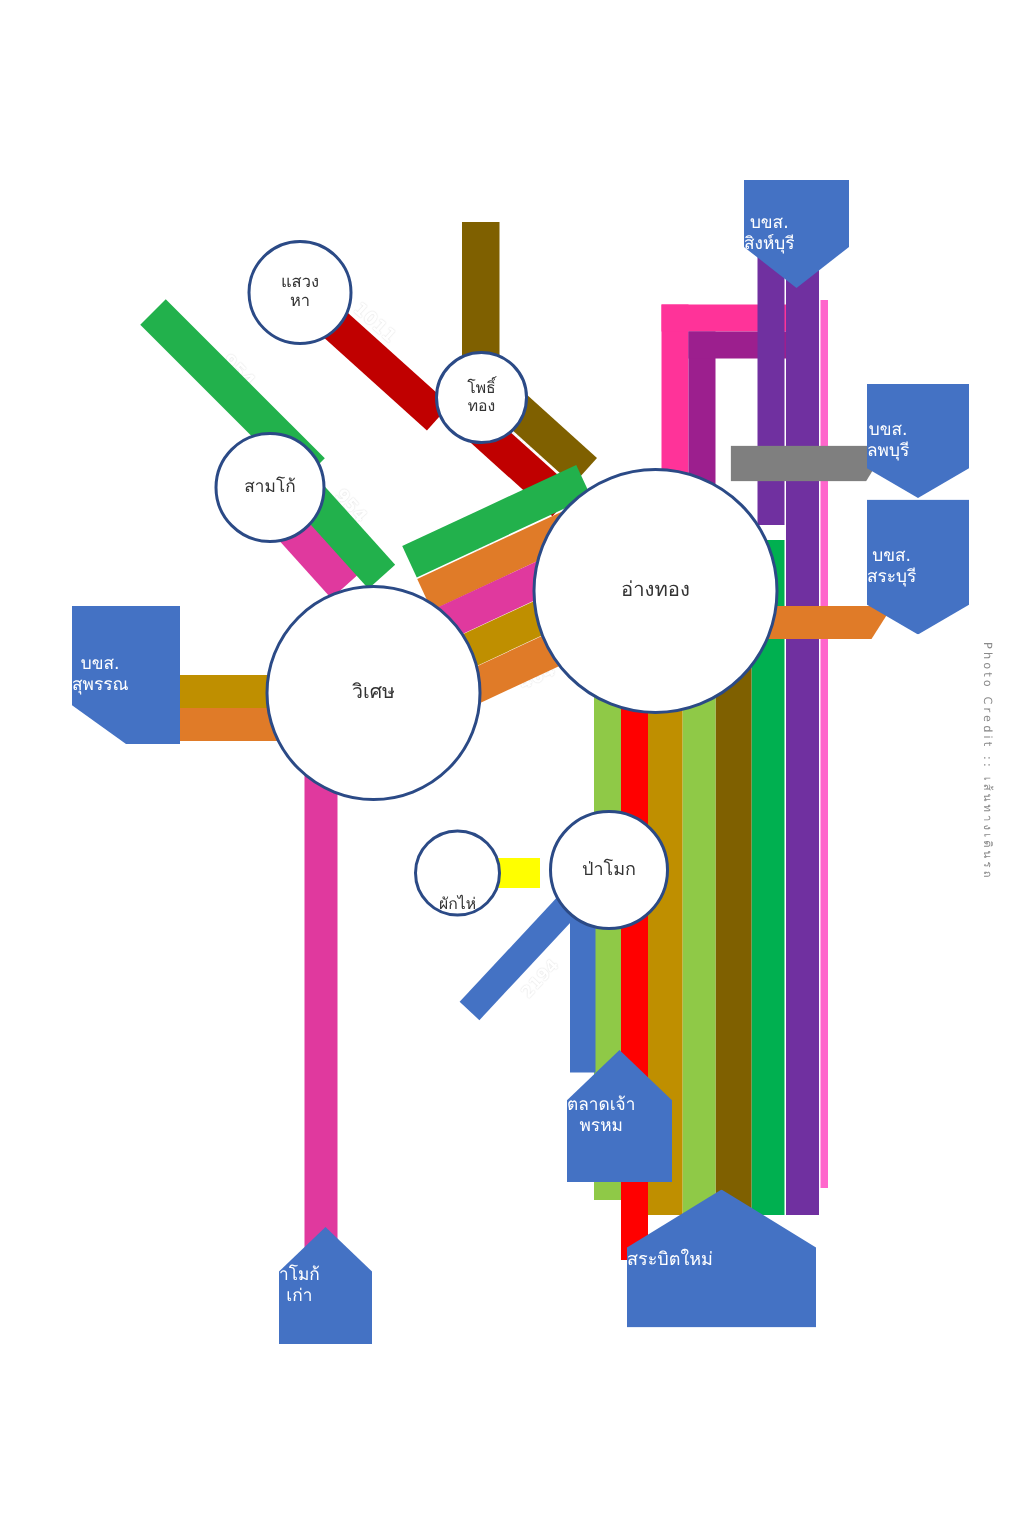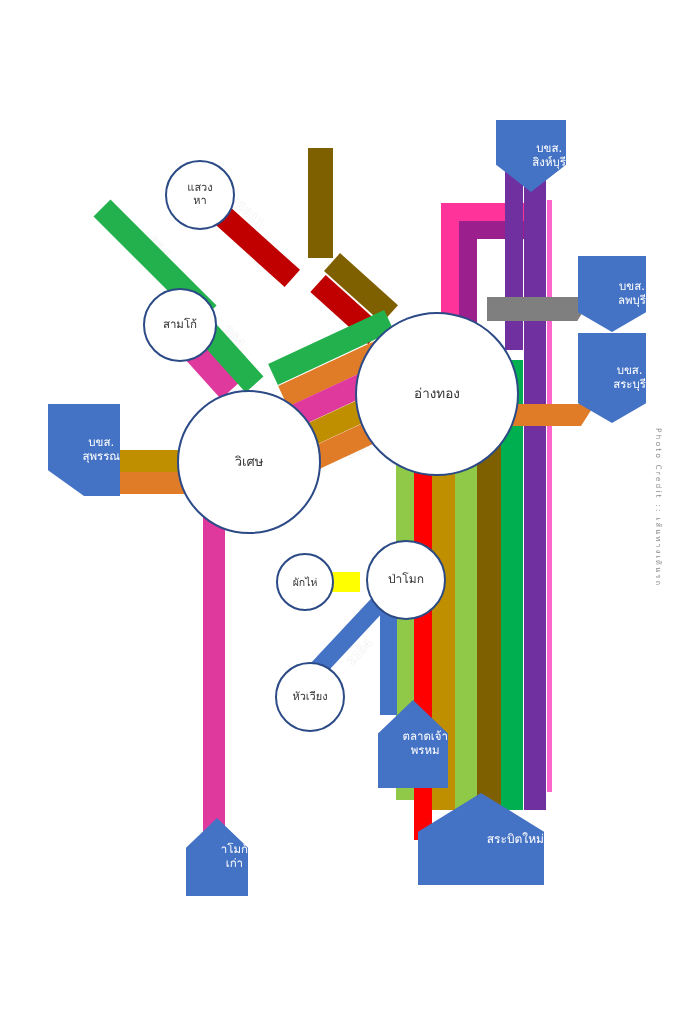--- a/index.html
+++ b/index.html
@@ -6,21 +6,21 @@
   body{width:683px;height:1024px;font-family:"DejaVu Sans","Liberation Sans",sans-serif;overflow:hidden;}
   #map{position:relative;width:683px;height:1024px;background:#fff;}
   .line{position:absolute;transform-origin:0 50%;}
   .lbl{position:absolute;color:#fff;font-weight:bold;text-align:center;white-space:nowrap;
        text-shadow:0 0 1px rgba(0,0,0,.18);}
   .vlbl{position:absolute;color:#fff;font-weight:bold;text-align:center;line-height:1.12;width:14px;}
   .station{position:absolute;background:#fff;border:2.5px solid #2b4a86;border-radius:50%;
            display:flex;align-items:center;justify-content:center;text-align:center;
            color:#333;line-height:1.15;z-index:40;}
   .terminal{position:absolute;background:#4472c4;color:#fff;display:flex;align-items:center;
-            justify-content:flex-end;text-align:center;line-height:1.2;z-index:35;}
+            justify-content:flex-start;text-align:center;line-height:1.2;z-index:35;}
   .t-down{clip-path:polygon(0 0,100% 0,100% 62%,50% 100%,0 62%);}
   .t-up{clip-path:polygon(50% 0,100% 38%,100% 100%,0 100%,0 38%);}
   .t-left{clip-path:polygon(100% 0,100% 100%,22% 100%,0 50%,22% 0);}
   .credit{position:absolute;color:#8a8a8a;font-size:7.5px;letter-spacing:2.1px;
           writing-mode:vertical-rl;white-space:nowrap;}
 </style>
 </head>
 <body>
 
 <div id="map">
@@ -241,41 +241,42 @@
   <div class="terminal" style="left:418px;top:793px;width:126px;height:92px;font-size:12px;
               clip-path:polygon(50% 0,100% 42%,100% 100%,0 100%,0 42%);z-index:37;">
     <span style="white-space:pre-line;">สระบิตใหม่</span>
   </div>
 
   <div class="station" style="left:165px;top:160px;width:66px;height:66px;font-size:11px;">
     <span style="white-space:pre-line;">แสวง
 หา</span>
   </div>
 
+  <div class="station" style="left:290px;top:234px;width:58px;height:58px;font-size:10.5px;">
+    <span style="white-space:pre-line;">โพธิ์
+ทอง</span>
+  </div>
 
   <div class="station" style="left:143px;top:288px;width:70px;height:70px;font-size:11.5px;">
     <span style="white-space:pre-line;">สามโก้</span>
   </div>
 
   <div class="station" style="left:177px;top:390px;width:140px;height:140px;font-size:13px;">
     <span style="white-space:pre-line;">วิเศษ</span>
   </div>
 
   <div class="station" style="left:355px;top:312px;width:160px;height:160px;font-size:13.5px;">
     <span style="white-space:pre-line;">อ่างทอง</span>
   </div>
 
 
   <div class="station" style="left:366px;top:540px;width:76px;height:76px;font-size:12px;">
     <span style="white-space:pre-line;">ป่าโมก</span>
   </div>
 
-  <div class="station" style="left:276px;top:553px;width:54px;height:54px;font-size:10.5px;">
+  <div class="station" style="left:276px;top:553px;width:54px;height:54px;font-size:10.5px;align-items:flex-end;">
     <span style="white-space:pre-line;">ผักไห่</span>
   </div>
 
-  <div class="station" style="left:275px;top:662px;width:66px;height:66px;font-size:11px;">
-    <span style="white-space:pre-line;">หัวเวียง</span>
-  </div>
 
   <div class="credit" style="left:652px;top:428px;">Photo Credit :: เส้นทางเดินรถ</div>
 
 </div>
 
 </body></html>

